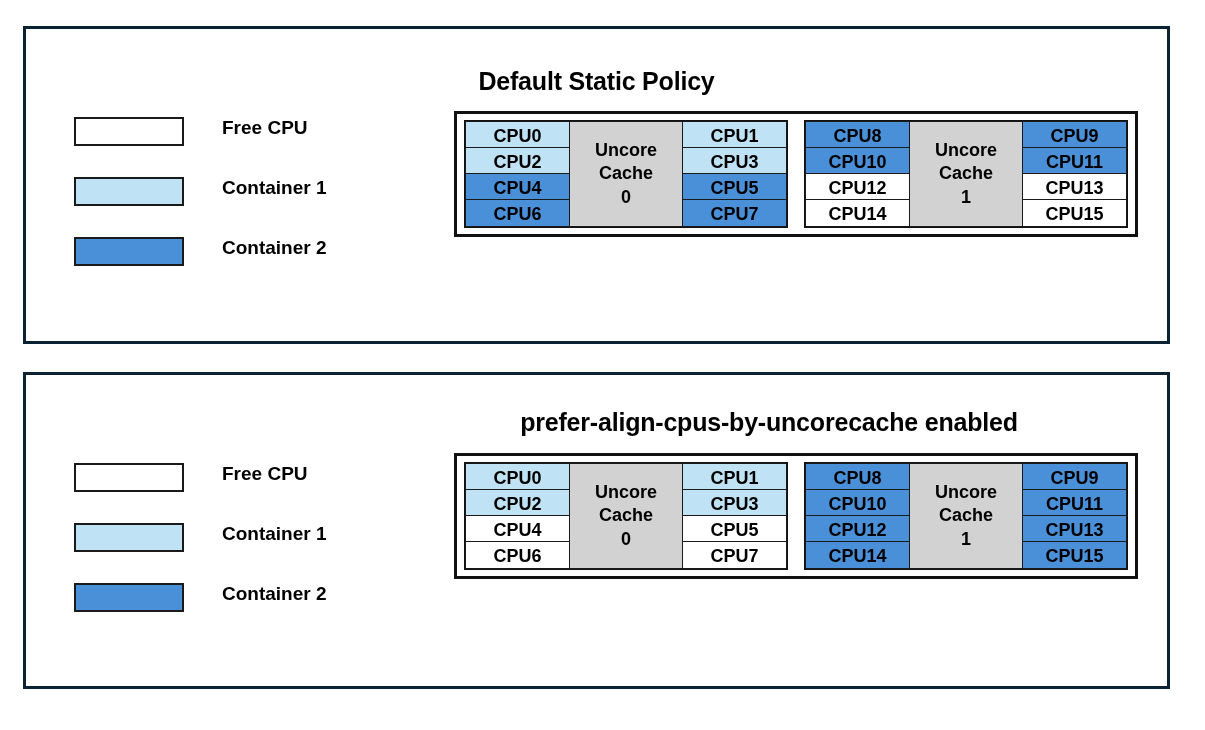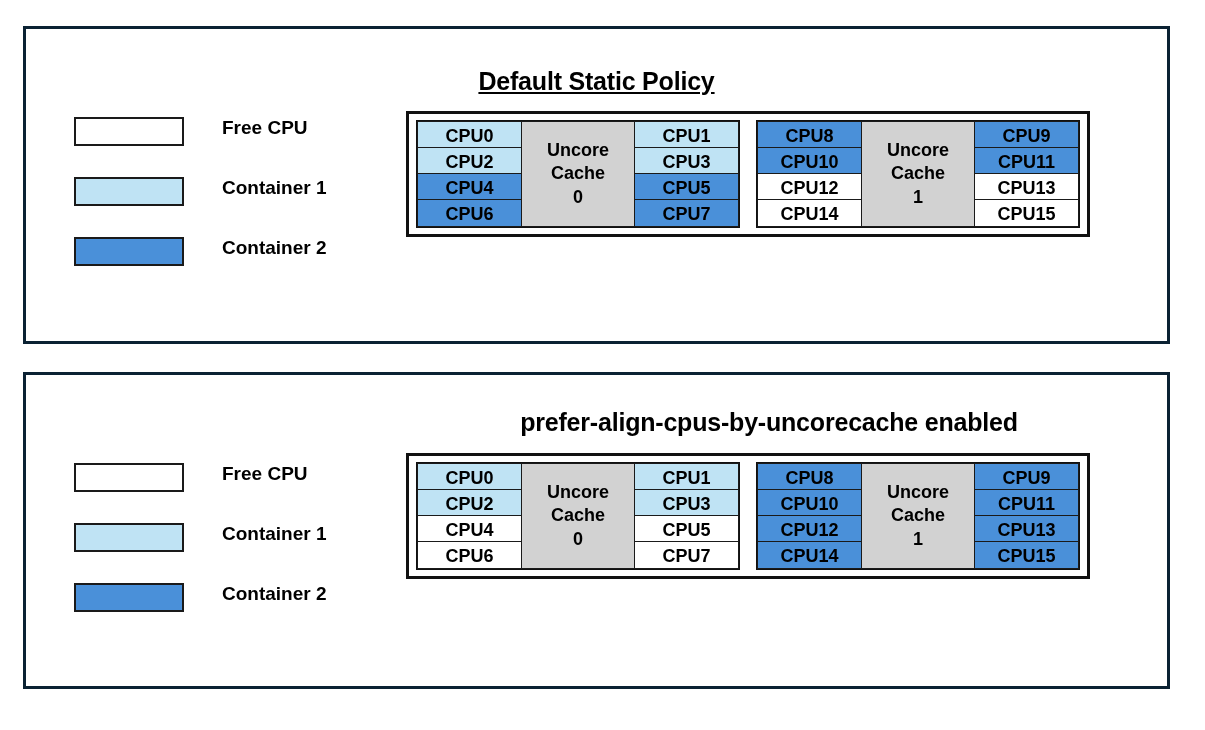--- a/index.html
+++ b/index.html
@@ -30,21 +30,21 @@
     position: absolute;
     top: 38px;
     left: 0;
     width: 100%;
     text-align: center;
     font-size: 25px;
     font-weight: bold;
     color: #000000;
     letter-spacing: -0.2px;
   }
-  #panel-top .panel-title     { box-sizing: border-box; text-decoration: underline; }
+  #panel-top .panel-title     { box-sizing: border-box; }
   #panel-bottom .panel-title  { padding-left: 345px; box-sizing: border-box; top: 33px; }
 
   
   .legend {
     position: absolute;
     left: 48px;
     top: 88px;
   }
   .legend-row {
     display: flex;
@@ -64,21 +64,21 @@
     font-size: 19px;
     font-weight: bold;
     color: #000000;
     white-space: nowrap;
   }
 
   
   .cpu-diagram {
     position: absolute;
     top: 82px;
-    left: 380px;
+    left: 428px;
     width: 684px;
     border: 3px solid #111111;
     background: #ffffff;
     box-sizing: border-box;
     padding: 6px 7px;
     display: flex;
     gap: 16px;
   }
   #panel-bottom .cpu-diagram { top: 78px; }
 

